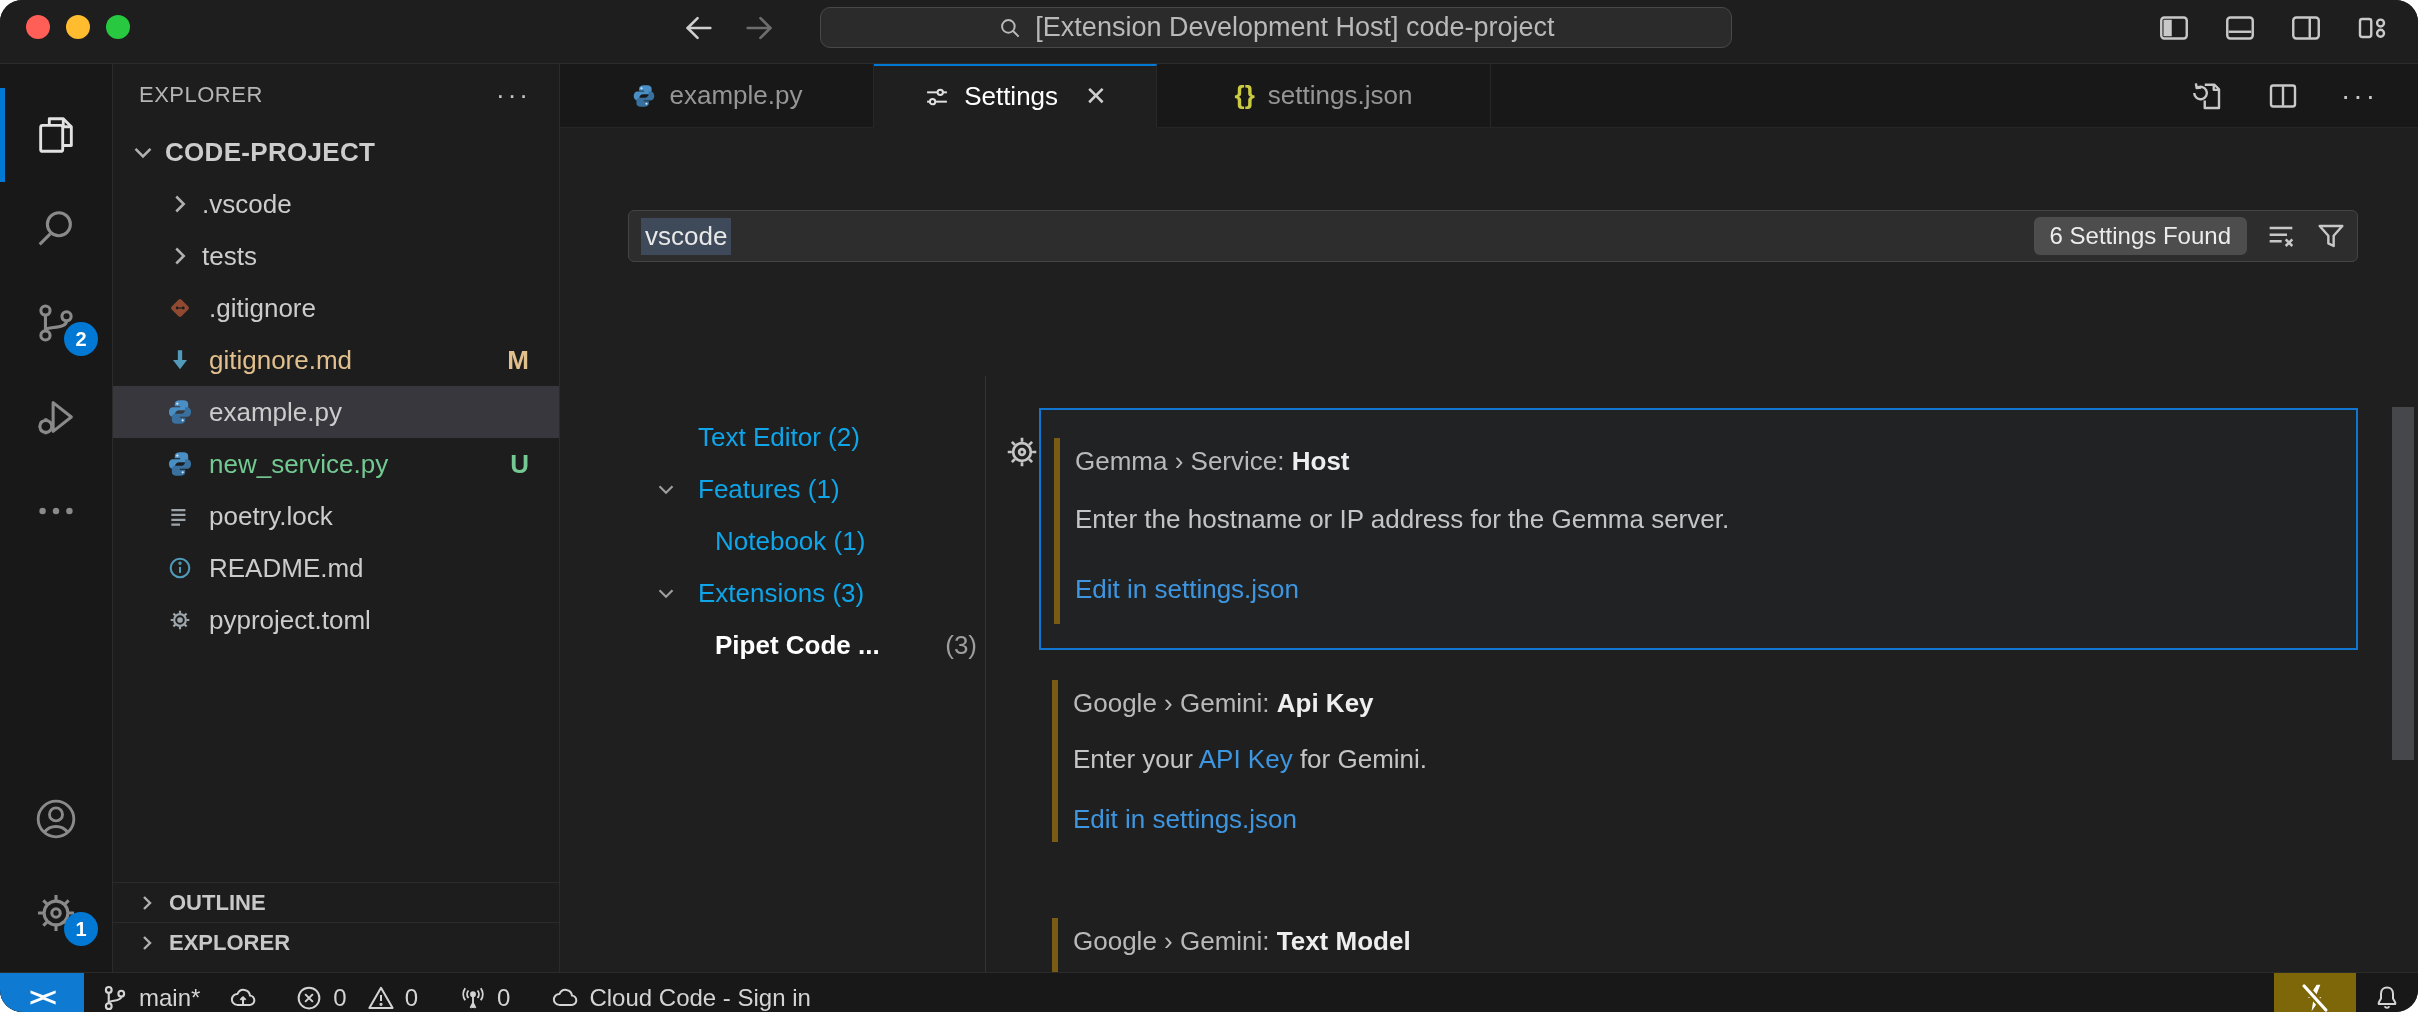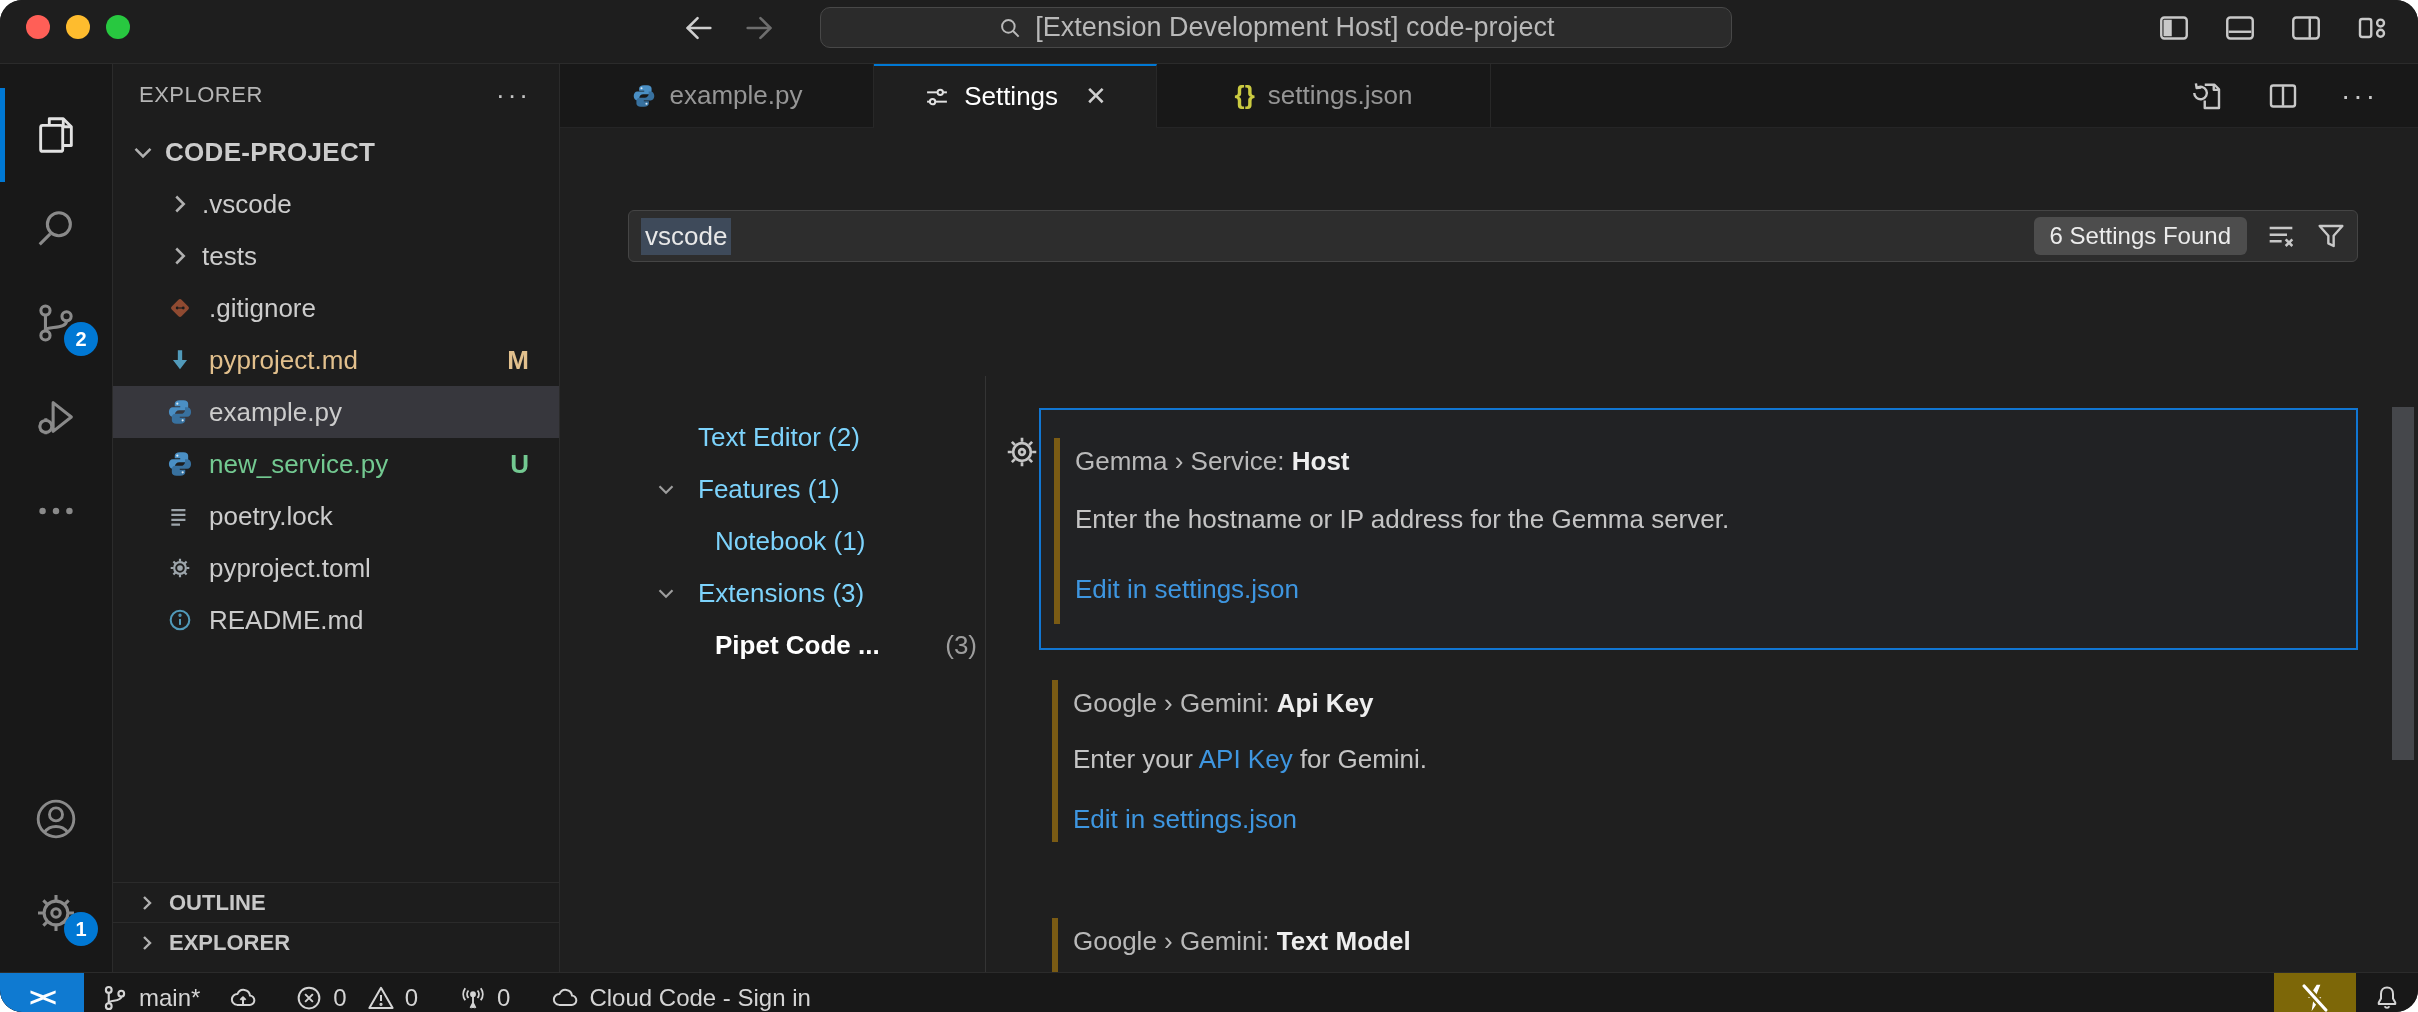--- a/index.html
+++ b/index.html
@@ -79,21 +79,21 @@
   .s-search-right { margin-left:auto; display:flex; align-items:center; gap:18px; color:#c8c8c8; }
   .s-count { background:#4d4d4d; border-radius:6px; padding:5px 16px; font-size:24px; color:#ececec; }
   .s-search-right svg { width:32px; height:32px; }
   .scope-row { position:absolute; left:68px; top:172px; right:60px; height:76px; border-bottom:1px solid #2e2e2e; display:flex; gap:58px; }
   .scope-tab { display:flex; align-items:center; font-size:28px; color:#9d9d9d; border-bottom:3px solid transparent; }
   .scope-tab.active { color:#ffffff; border-bottom-color:#ffffff; }
   .sync-btn { position:absolute; right:0; top:6px; height:57px; padding:0 26px; background:#0c7ad4; color:#ffffff;
     font-size:27px; border:none; border-radius:5px; display:flex; align-items:center; }
   .s-body { position:absolute; left:0; right:0; top:248px; bottom:0; overflow:hidden; }
   .toc { position:absolute; left:65px; top:0; width:360px; }
-  .toc-row { position:relative; height:52px; display:flex; align-items:center; padding-left:73px; font-size:26px; color:#7dd3fc; }
+  .toc-row { position:relative; height:52px; display:flex; align-items:center; padding-left:73px; font-size:26px; color:#0ea5e9; }
   .toc-row.first { margin-top:35px; }
   .toc-row.lvl2 { padding-left:90px; }
   .toc-row .chev { position:absolute; left:28px; width:26px; height:26px; color:#9d9d9d; }
   .toc-row.active-row { color:#ffffff; }
   .toc-row.active-row .toc-label { font-weight:bold; }
   .toc-count-right { margin-left:auto; padding-right:8px; color:#9d9d9d; font-weight:normal; }
   .toc-sep { position:absolute; left:425px; top:0; bottom:0; width:1px; background:#343434; }
   .s-list { position:absolute; left:425px; right:0; top:0; bottom:0; }
   .row-gear { position:absolute; left:18px; top:57px; width:38px; height:38px; color:#c5c5c5; }
   .entry { position:absolute; left:54px; width:1319px; }
@@ -279,21 +279,21 @@
             </svg>
         </span>
         <span>.gitignore</span>
       </div>
       <div class="tree-row row-file">
         <span class="ficon">
           <svg viewBox="0 0 24 24" width="26" height="26">
               <path d="M10 3h4v9h4.5L12 20.5 5.5 12H10z" fill="#519aba"></path>
             </svg>
         </span>
-        <span class="c-modified">pyproject.md</span>
+        <span class="c-modified">gitignore.md</span>
         <span class="git-badge c-modified">M</span>
       </div>
       <div class="tree-row row-file selected">
         <span class="ficon">
           <svg viewBox="0 0 24 24" width="28" height="28">
               <path fill="#4a8fc4" d="M12 2c-3 0-4.5 1.2-4.5 3v2.1h4.7v.8H5.8C4 7.9 2.5 9.6 2.5 12s1.5 4.1 3.3 4.1h1.9v-2.3c0-1.9 1.6-3.4 3.6-3.4h4.9c1.6 0 2.8-1.3 2.8-2.9V5c0-1.8-1.5-3-4-3h-3z"></path>
               <circle cx="9.7" cy="4.9" r="0.95" fill="#d9e9f5"></circle>
               <path fill="#38719f" d="M12 22c3 0 4.5-1.2 4.5-3v-2.1h-4.7v-.8h6.4c1.8 0 3.3-1.7 3.3-4.1s-1.5-4.1-3.3-4.1h-1.9v2.3c0 1.9-1.6 3.4-3.6 3.4H7.8c-1.6 0-2.8 1.3-2.8 2.9V19c0 1.8 1.5 3 4 3h3z"></path>
               <circle cx="14.3" cy="19.1" r="0.95" fill="#d9e9f5"></circle>
             </svg>
@@ -315,37 +315,37 @@
       <div class="tree-row row-file">
         <span class="ficon">
           <svg viewBox="0 0 24 24" width="26" height="26" stroke="#9da5ab" stroke-width="2.1">
               <path d="M4 6.5h13M4 11h13M4 15.5h13M4 20h8"></path>
             </svg>
         </span>
         <span>poetry.lock</span>
       </div>
       <div class="tree-row row-file">
         <span class="ficon">
+          <svg viewBox="0 0 24 24" width="26" height="26" fill="none" stroke="#519aba" stroke-width="1.9">
+              <circle cx="12" cy="12" r="8.6"></circle>
+              <path d="M12 11v5.5"></path>
+              <circle cx="12" cy="7.6" r="0.6" fill="#519aba"></circle>
+            </svg>
+        </span>
+        <span>README.md</span>
+      </div>
+      <div class="tree-row row-file">
+        <span class="ficon">
           <svg viewBox="0 0 24 24" width="26" height="26" fill="none" stroke="#9da5ab" stroke-width="2">
               <circle cx="12" cy="12" r="5.4"></circle>
               <circle cx="12" cy="12" r="1.6" fill="#9da5ab"></circle>
               <path d="M12 3.4v2.6M12 18v2.6M3.4 12H6M18 12h2.6M5.9 5.9l1.9 1.9M16.2 16.2l1.9 1.9M5.9 18.1l1.9-1.9M16.2 7.8l1.9-1.9"></path>
             </svg>
         </span>
         <span>pyproject.toml</span>
-      </div>
-      <div class="tree-row row-file">
-        <span class="ficon">
-          <svg viewBox="0 0 24 24" width="26" height="26" fill="none" stroke="#519aba" stroke-width="1.9">
-              <circle cx="12" cy="12" r="8.6"></circle>
-              <path d="M12 11v5.5"></path>
-              <circle cx="12" cy="7.6" r="0.6" fill="#519aba"></circle>
-            </svg>
-        </span>
-        <span>README.md</span>
       </div>
 
       <div class="sb-sections">
         <div class="sb-section">
           <svg class="chev" viewBox="0 0 24 24" fill="none" stroke="currentColor" stroke-width="2.4">
               <path d="M9 6l6 6-6 6"></path>
             </svg>
           <span>OUTLINE</span>
         </div>
         <div class="sb-section">

